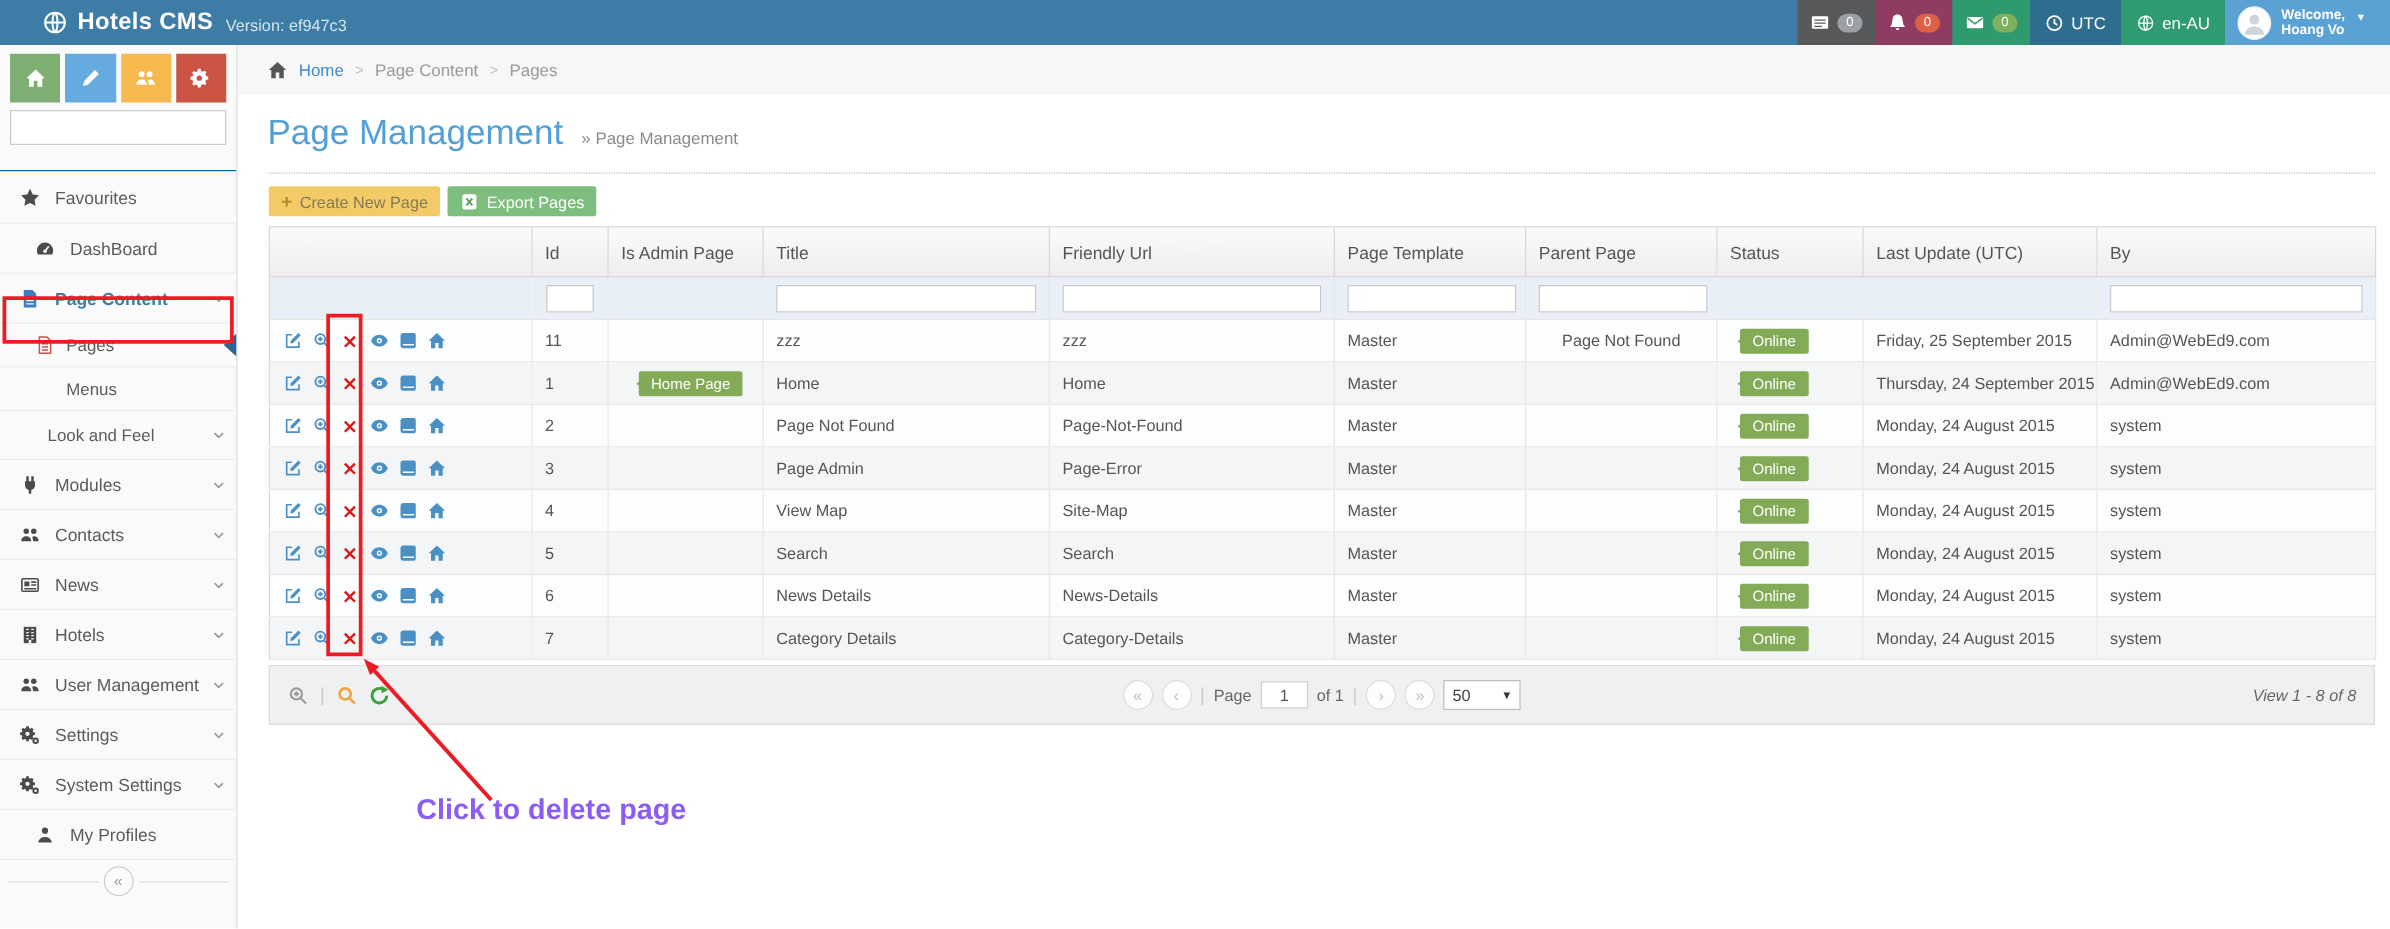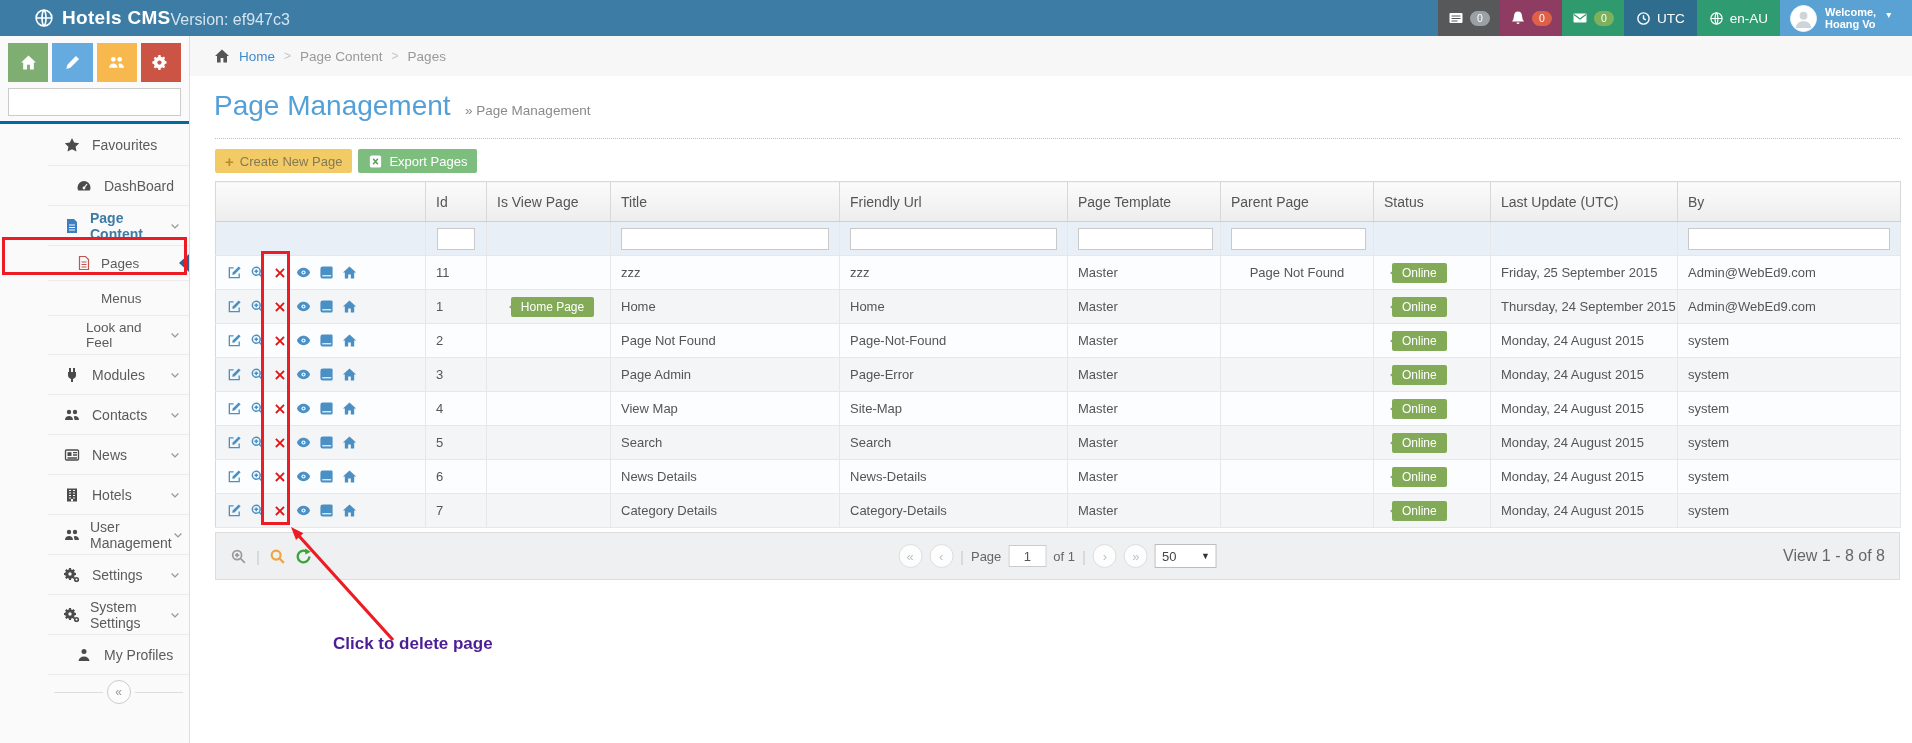--- a/index.html
+++ b/index.html
@@ -4,21 +4,21 @@
 <style>
   * { margin:0; padding:0; box-sizing:border-box; }
   html,body { width:1912px; height:743px; font-family:"Liberation Sans", sans-serif; background:#fff; }
   .screen { position:relative; width:1912px; height:743px; overflow:hidden; background:#fff; }
 
   
   .topbar { position:absolute; left:0; top:0; width:100%; height:36px; background:#3c7ca5; display:flex; align-items:center; justify-content:space-between; z-index:10; }
   .brand { display:flex; align-items:center; padding-left:34px; color:#fff; }
   .brand svg { width:20px; height:20px; margin-right:8px; }
   .brand-title { font-size:19px; font-weight:bold; letter-spacing:.3px; }
-  .brand-version { font-size:16px; color:#d5e4ee; margin-left:0; margin-top:4px; }
+  .brand-version { font-size:13px; color:#d5e4ee; margin-left:10px; margin-top:4px; }
   .top-right { display:flex; height:36px; align-items:stretch; }
   .stat { display:flex; align-items:center; padding:0 10px; gap:6px; cursor:pointer; }
   .stat svg { width:16px; height:16px; }
   .stat-dark { background:#57585a; }
   .stat-plum { background:#8e3c62; }
   .stat-green { background:#2f9a6e; }
   .pill { min-width:20px; height:15px; border-radius:8px; color:#fff; font-size:10.5px; display:flex; align-items:center; justify-content:center; padding:0 5px; }
   .pill-gray { background:#9aa0a3; }
   .pill-red { background:#dd6047; }
   .pill-grn { background:#7db15c; }
@@ -32,21 +32,21 @@
 
   
   .sidebar { position:absolute; left:0; top:36px; width:190px; height:707px; background:#fafafa; border-right:1px solid #ddd; z-index:5; }
   .quick { display:flex; gap:4px; padding:7px 8px 0 8px; }
   .qbtn { width:41px; height:39px; display:flex; align-items:center; justify-content:center; cursor:pointer; }
   .qbtn svg { width:17px; height:17px; color:#fff; }
   .q-green { background:#7fae72; } .q-blue { background:#66abdf; } .q-orange { background:#f7b84e; } .q-red { background:#cc5444; }
   .sb-search { margin:6px 8px 0 8px; height:28px; background:#fff; border:1px solid #ccc; display:flex; align-items:center; }
   .sb-search input { flex:1; border:none; outline:none; height:100%; padding:0 6px; font-size:13px; background:transparent; }
   .sb-search svg { width:15px; height:15px; color:#9a9a9a; margin-right:7px; }
-  .nav { margin-top:5px; border-top:3px solid #0369a1;padding-left:48px; }
+  .nav { margin-top:20px; border-top:1px solid #0369a1; }
   .mi { position:relative; display:flex; align-items:center; height:40px; padding:0 8px 0 16px; border-bottom:1px solid #ececec; color:#5b5b5b; font-size:14px; cursor:pointer; }
   .mi .ic { width:18px; display:flex; margin-right:10px; color:#4b4b4b; }
   .mi .ic svg { width:16px; height:16px; }
   .mi .chev { margin-left:auto; color:#9a9a9a; display:flex; }
   .mi .chev svg { width:12px; height:12px; }
   .mi-indent { padding-left:28px; }
   .mi-blue { color:#3c7ca5; font-weight:bold; }
   .mi-blue .ic { color:#3d7fc0; }
   .mi.sub { height:35px; font-size:13.5px; }
   .mi.pages { padding-left:28px; }
@@ -97,28 +97,28 @@
   
   .pagerbar { margin:4px 12px 0 25px; width:1685px; height:48px; background:#eef0f2; border:1px solid #ddd; display:flex; align-items:center; padding:0 14px; position:relative; }
   .pg-left { display:flex; align-items:center; gap:9px; }
   .pg-left svg { width:17px; height:17px; }
   .pg-sep { color:#ccc; font-size:15px; }
   .pg-center { position:absolute; left:50%; transform:translateX(-50%); display:flex; align-items:center; gap:7px; font-size:13px; color:#666; }
   .pg-circle { width:24px; height:24px; border-radius:50%; border:1px solid #ddd; background:#fdfdfd; color:#c0c0c0; display:flex; align-items:center; justify-content:center; font-size:13px; cursor:default; }
   .pg-input { width:38px; height:22px; border:1px solid #ccc; text-align:center; font-size:13px; color:#555; outline:none; }
   .psize { display:inline-flex; align-items:center; justify-content:space-between; width:62px; height:24px; border:1px solid #bdbdbd; background:#fff; padding:0 6px; font-size:13px; color:#444; cursor:pointer; }
   .psize .caret2 { font-size:9px; color:#333; }
-  .pg-right { margin-left:auto; font-size:16px; color:#666; }
+  .pg-right { margin-left:auto; font-size:13px; color:#666;font-style:italic; }
 
   
   .anno { position:absolute; z-index:40; pointer-events:none; }
   .anno-rect { border:3px solid #ed1c24; }
   #rect-sidebar { left:2px; top:237px; width:185px; height:38px; }
   #rect-table { left:261px; top:251px; width:29px; height:274px; }
-  #anno-text { left:333px; top:634px; color:#4c1d95; font-size:17px; font-weight:bold; }
+  #anno-text { left:333px; top:634px; color:#8b5cf6; font-size:23px; font-weight:bold; }
 </style>
 </head>
 <body>
 
 <div class="screen">
 
   <header class="topbar">
     <div class="brand">
       <svg viewBox="0 0 16 16" fill="none" stroke="#fff" stroke-width="1.3">
           <circle cx="8" cy="8" r="6.3"></circle>
@@ -429,21 +429,21 @@
         <col style="width:153px">
           <col style="width:153px">
           <col style="width:117px">
           <col style="width:187px">
           <col style="width:223px">
       </colgroup>
       <thead>
         <tr>
           <th></th>
           <th>Id</th>
-          <th>Is View Page</th>
+          <th>Is Admin Page</th>
           <th>Title</th>
           <th>Friendly Url</th>
           <th>Page Template</th>
           <th>Parent Page</th>
           <th>Status</th>
           <th>Last Update (UTC)</th>
           <th>By</th>
         </tr>
         <tr class="filter">
           <td></td>

